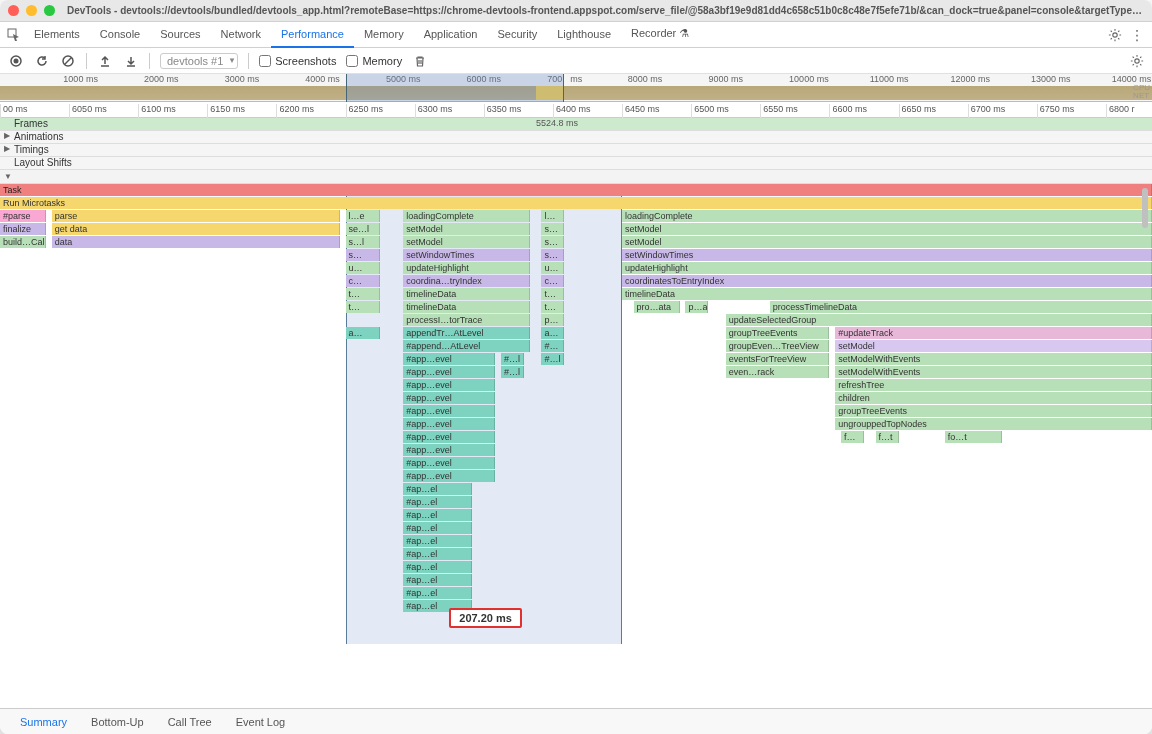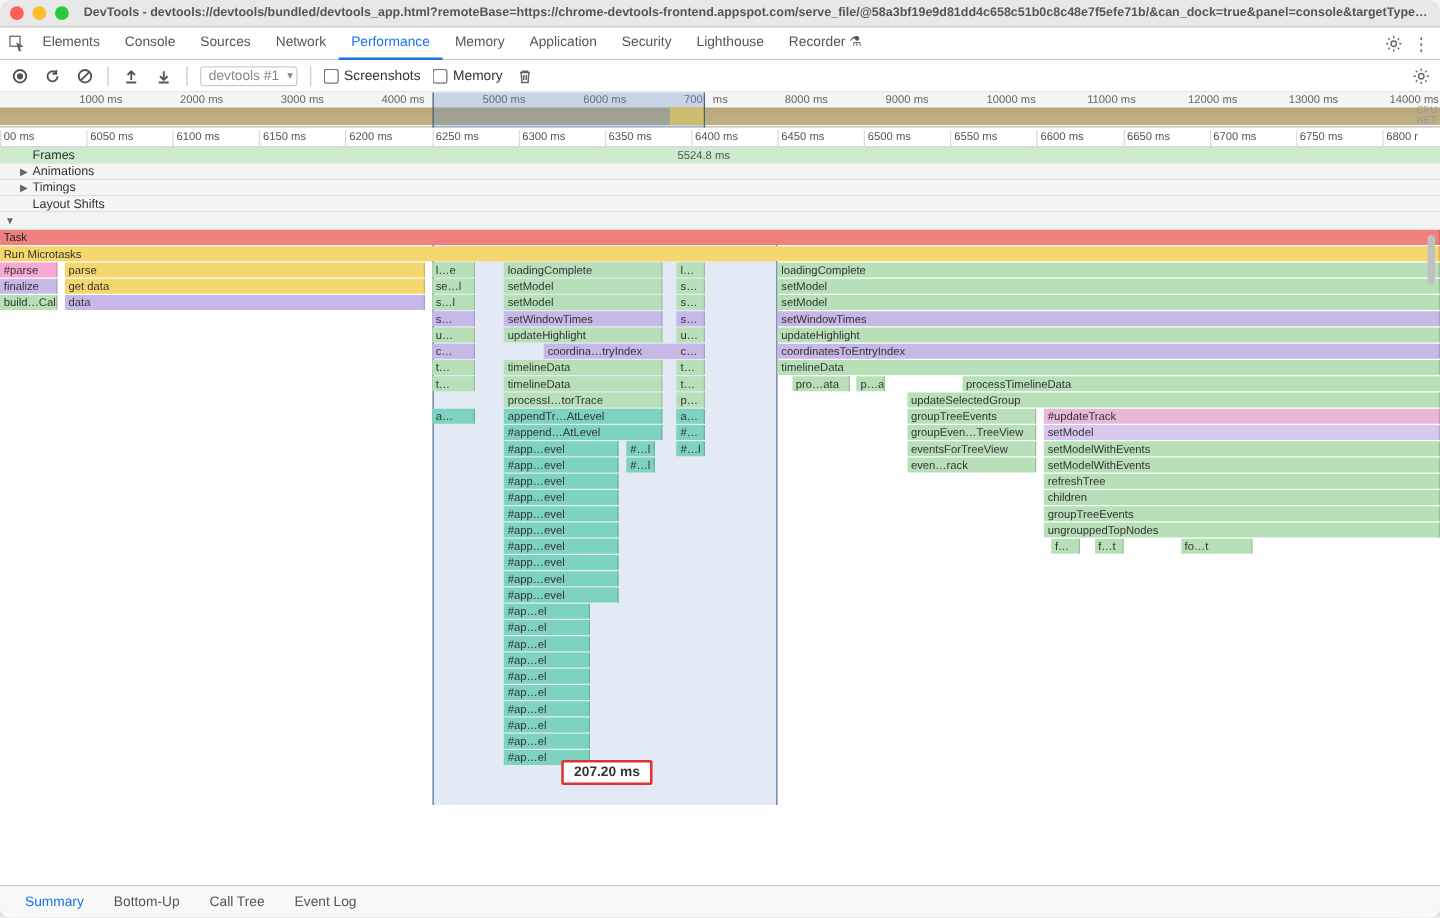--- a/index.html
+++ b/index.html
@@ -31,21 +31,21 @@
 .overview-ticks { position: relative; height: 12px; }
 .overview-tick { position: absolute; font-size: 9px; color: #666; top: 0; }
 .overview-track { position:absolute; top:12px; height:14px; width:100%; background: linear-gradient(to bottom, #b8a878 0%, #c0b088 100%); }
 .overview-sel { position:absolute; top:0; height:28px; background: rgba(100,140,200,.3); border-left:1px solid #467; border-right:1px solid #467;}
 .overview-yellow { position:absolute; top:12px; height:14px; background:#fcd34d; }
 .overview-labels { position:absolute; right:2px; top:10px; font-size:8px; color:#999; line-height:8px;}
 
 .ruler { height: 16px; position: relative; border-bottom: 1px solid #ccc; }
 .ruler-tick { position: absolute; font-size: 9px; color: #555; top: 2px; border-left:1px solid #ddd; padding-left:2px; height:14px;}
 
-.track-header { height: 13px; background: #f5f5f5; border-bottom: 1px solid #ddd; display: flex; align-items: center; padding-left: 16px; font-size: 10px; color: #333;}
+.track-header { height: 13px; background: #f5f5f5; border-bottom: 1px solid #ddd; display: flex; align-items: flex-start; padding-left: 4px; font-size: 10px; color: #333;}
 .track-header .disclosure { width:10px; font-size:8px; color:#666;}
 .track-header.green { background: #cde9ce; }
 .track-header .tooltip-badge { margin-left: auto; margin-right: 50%; font-size:9px; color:#555;}
 
 .main-header { height: 14px; background: #f3f3f3; border-bottom: 1px solid #ddd; display:flex; align-items:center; padding-left:4px; font-size:10px; color:#333; white-space:nowrap; overflow:hidden;}
 .main-header .disclosure { width:10px; font-size:8px; color:#666;}
 
 .flame-area { position: relative; overflow: hidden; }
 .flame-row { height: 13px; position: relative; }
 .flame-bar { position: absolute; height: 12px; top: 0; font-size: 9px; padding: 0 3px; overflow: hidden; white-space: nowrap; border-right: 1px solid rgba(0,0,0,.15); line-height:12px; color: #333; }
@@ -276,21 +276,21 @@
           <div class="flame-bar purple" style="left: 54%; width: 46%;">setWindowTimes</div>
         </div>
         <div class="flame-row">
           <div class="flame-bar green" style="left: 30%; width: 3%;">u…</div>
           <div class="flame-bar green" style="left: 35%; width: 11%;">updateHighlight</div>
           <div class="flame-bar green" style="left: 47%; width: 2%;">u…</div>
           <div class="flame-bar green" style="left: 54%; width: 46%;">updateHighlight</div>
         </div>
         <div class="flame-row">
           <div class="flame-bar purple" style="left: 30%; width: 3%;">c…</div>
-          <div class="flame-bar purple" style="left: 35%; width: 11%; margin-left: 32px;">coordina…tryIndex</div>
+          <div class="flame-bar purple" style="left: 35%; width: 11%;">coordina…tryIndex</div>
           <div class="flame-bar purple" style="left: 47%; width: 2%;">c…</div>
           <div class="flame-bar purple" style="left: 54%; width: 46%;">coordinatesToEntryIndex</div>
         </div>
         <div class="flame-row">
           <div class="flame-bar green" style="left: 30%; width: 3%;">t…</div>
           <div class="flame-bar green" style="left: 35%; width: 11%;">timelineData</div>
           <div class="flame-bar green" style="left: 47%; width: 2%;">t…</div>
           <div class="flame-bar green" style="left: 54%; width: 46%;">timelineData</div>
         </div>
         <div class="flame-row">

